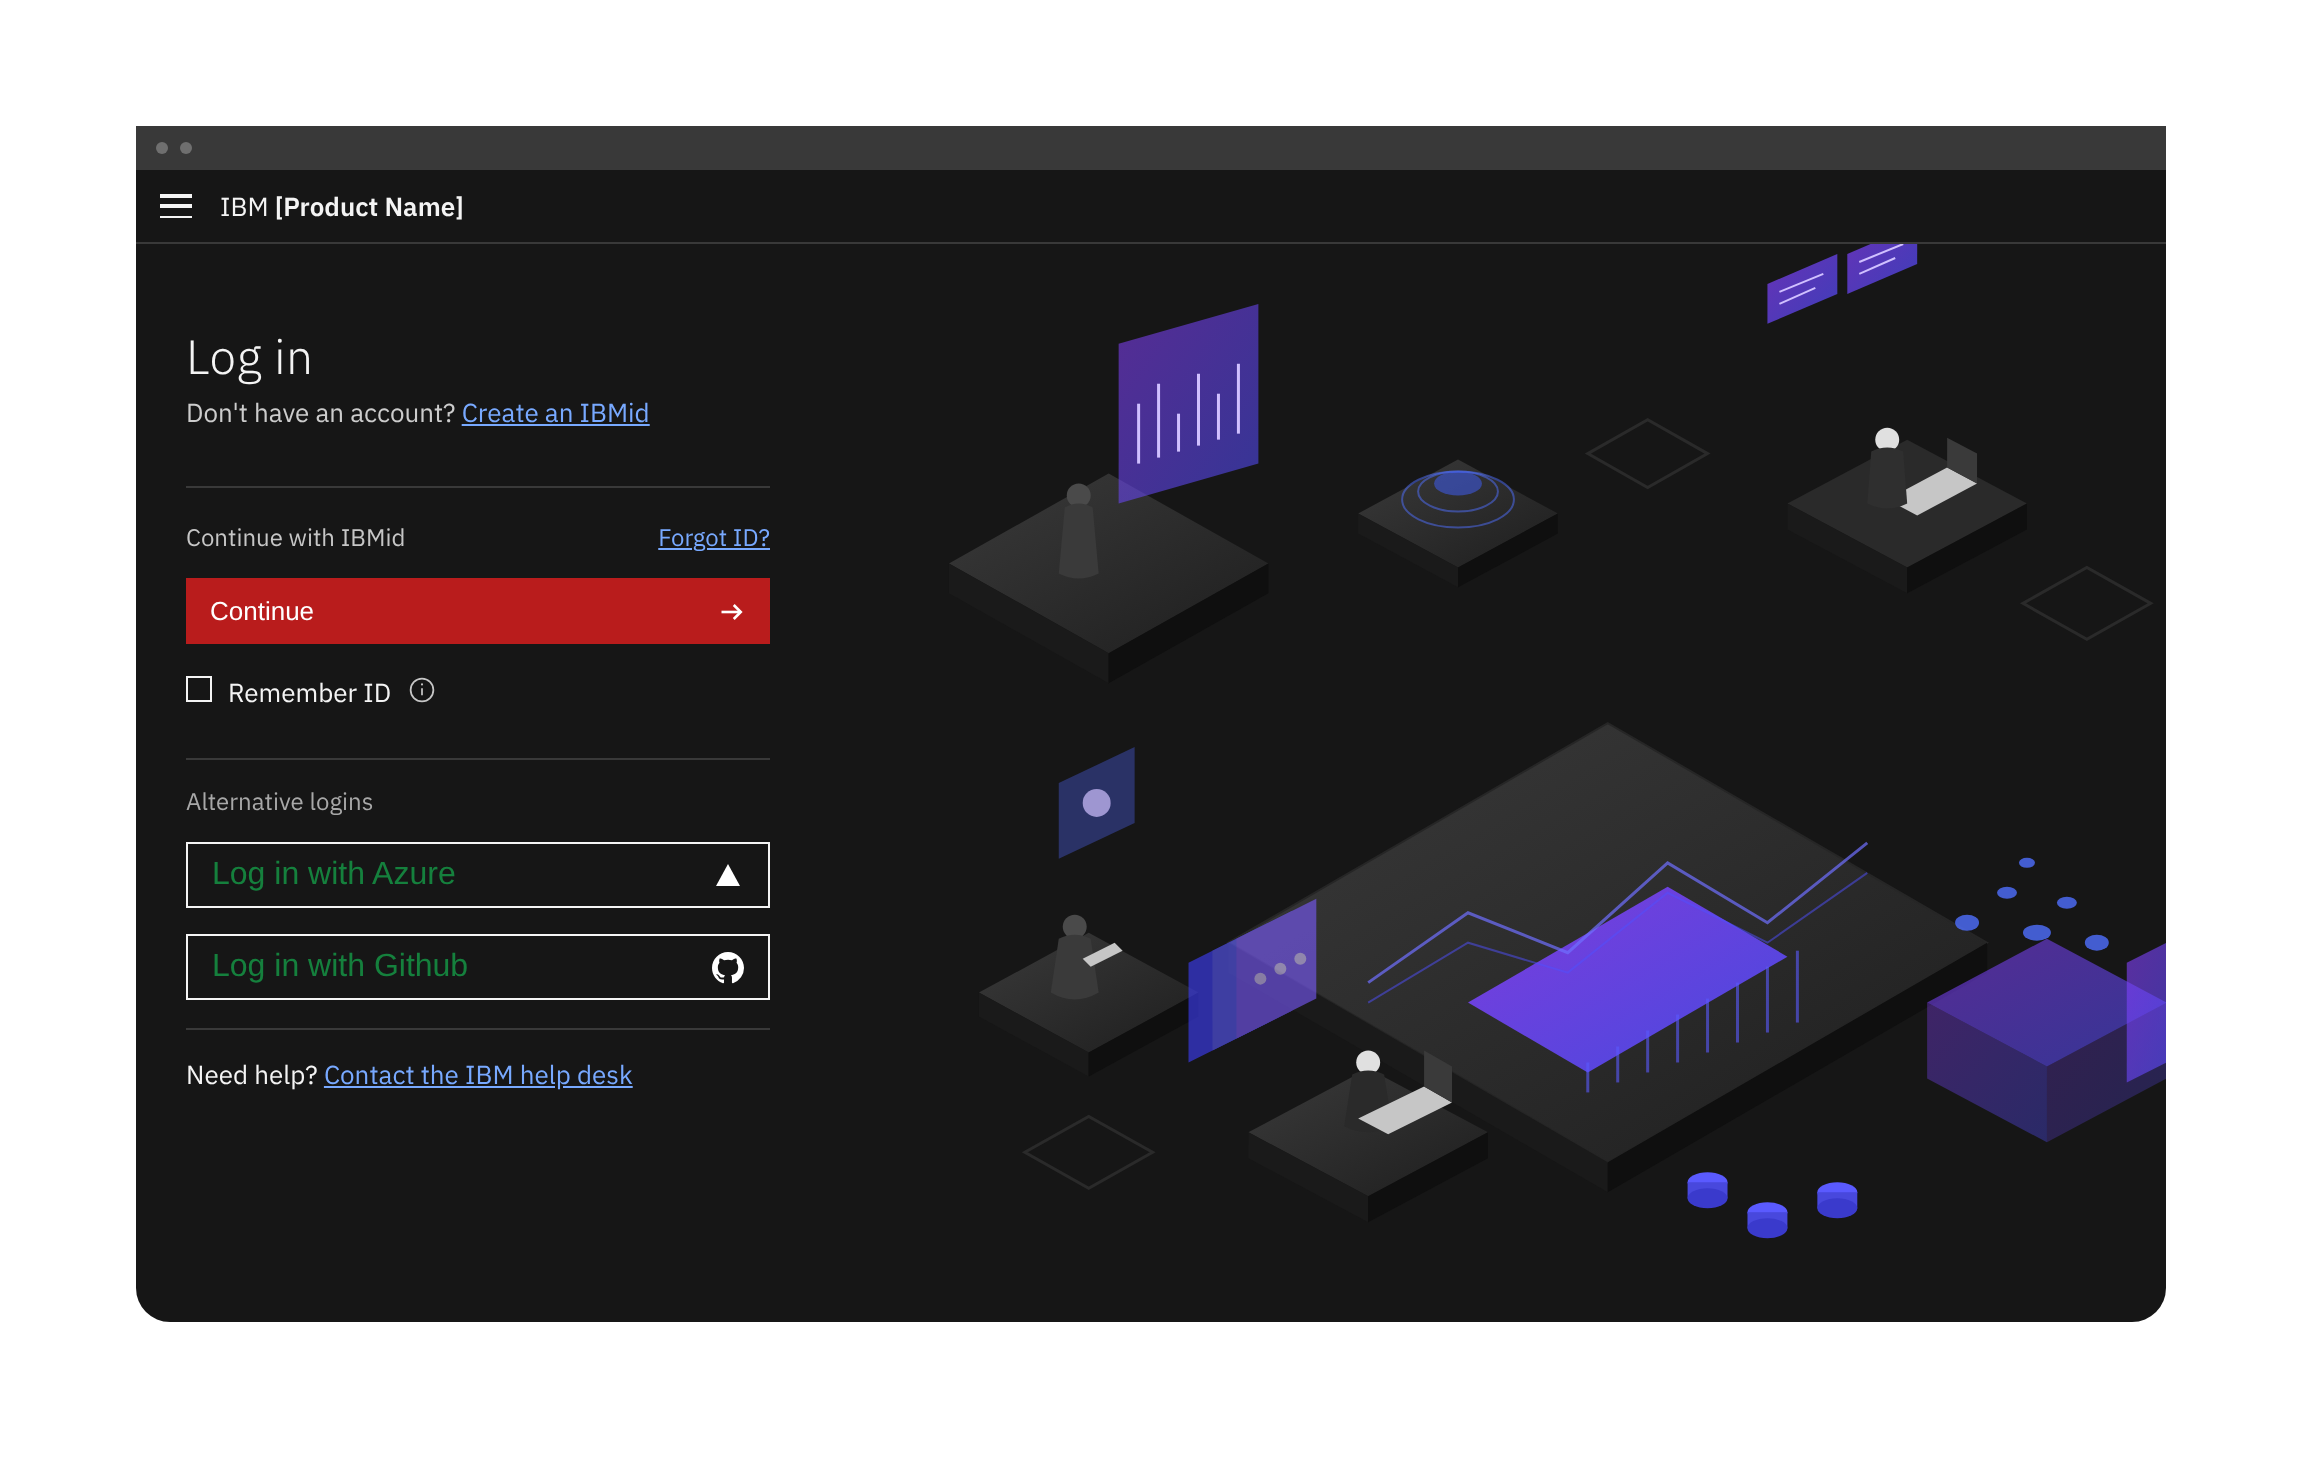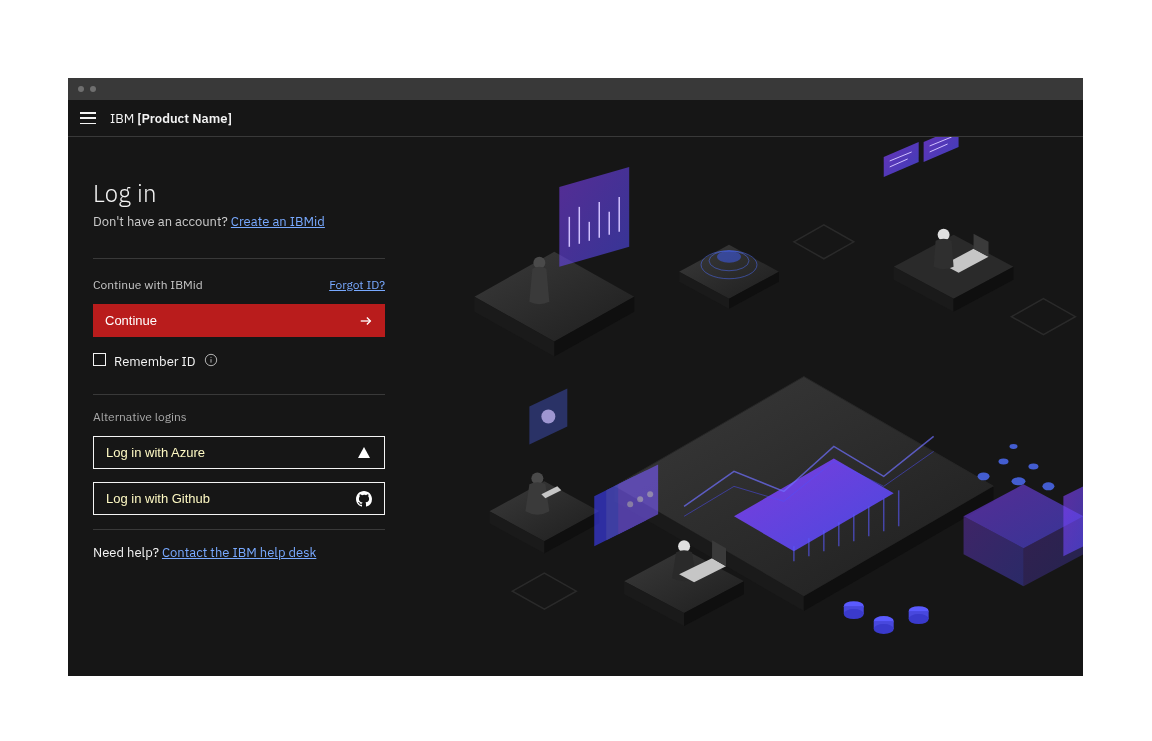--- a/index.html
+++ b/index.html
@@ -5,26 +5,27 @@
   * { box-sizing: border-box; margin: 0; padding: 0; }
   body {
     background: #ffffff;
     font-family: "IBM Plex Sans", "Helvetica Neue", Arial, sans-serif;
     width: 1152px;
     height: 741px;
     overflow: hidden;
   }
   .frame {
     position: absolute;
-    top: 78px;
+    top: 63px;
     left: 68px;
     width: 1015px;
     height: 598px;
     background: #161616;
     color: #f4f4f4;
+    border-radius: 17px;
   }
   .titlebar {
     height: 22px;
     background: #393939;
     display: flex;
     align-items: center;
     padding-left: 10px;
     gap: 6px;
   }
   .dot { width: 6px; height: 6px; border-radius: 50%; background: #6f6f6f; }
@@ -70,23 +71,23 @@
     background:#b91c1c; color:#fff; border:none;
     display:flex; align-items:center; justify-content:space-between;
     padding:0 12px; font-size:13px; cursor:pointer;
   }
   .arrow-icon { width:14px; height:14px; }
   .remember-row { display:flex; align-items:flex-start; gap:8px; margin-top:16px; font-size:13px;}
   .checkbox { width:13px; height:13px; border:1px solid #f4f4f4; background:transparent; cursor:pointer;}
   .info-icon { width:14px; height:14px; }
   .alt-heading { font-size:12px; color:#a8a8a8; margin-top:8px; margin-bottom:12px;}
   .alt-btn {
-    width:100%; height:33px; border:1px solid #f4f4f4; background:transparent; color:#fef9c3;
+    width:100%; height:33px; border:1px solid #f4f4f4; background:transparent; color:#15803d;
     display:flex; align-items:center; justify-content:space-between;
-    padding:0 12px; font-size:13px; cursor:pointer; margin-bottom:13px;
+    padding:0 12px; font-size:16px; cursor:pointer; margin-bottom:13px;
   }
   .provider-icon { width:16px; height:16px; }
   .help-row { font-size:13px; margin-top:2px; }
   .illustration {
     flex:1;
     position:relative;
   }
 </style>
 </head>
 <body>

